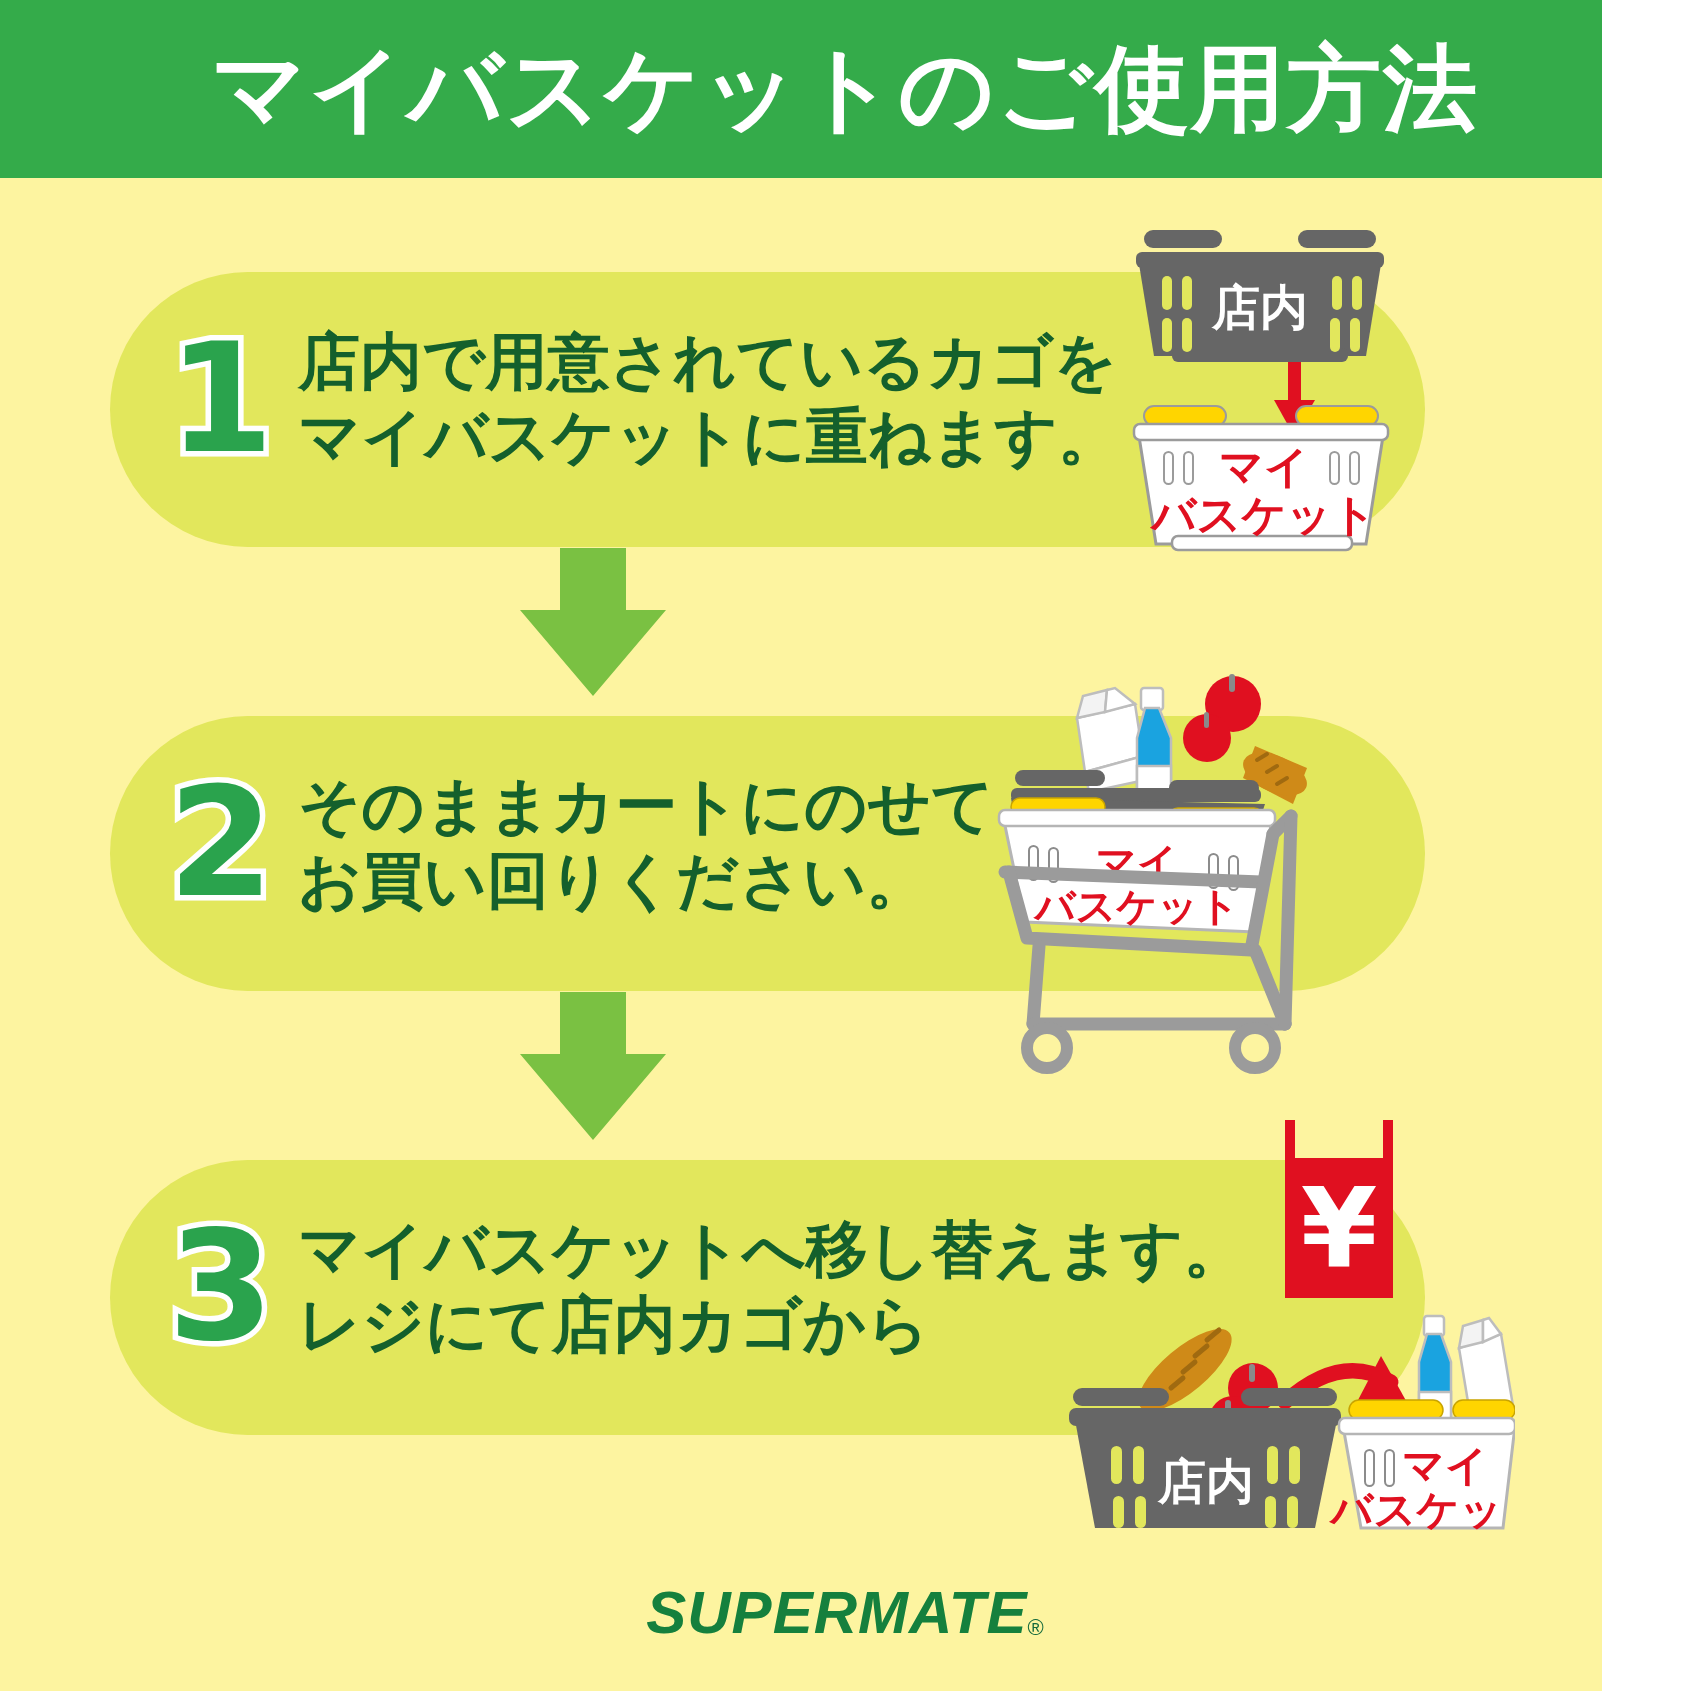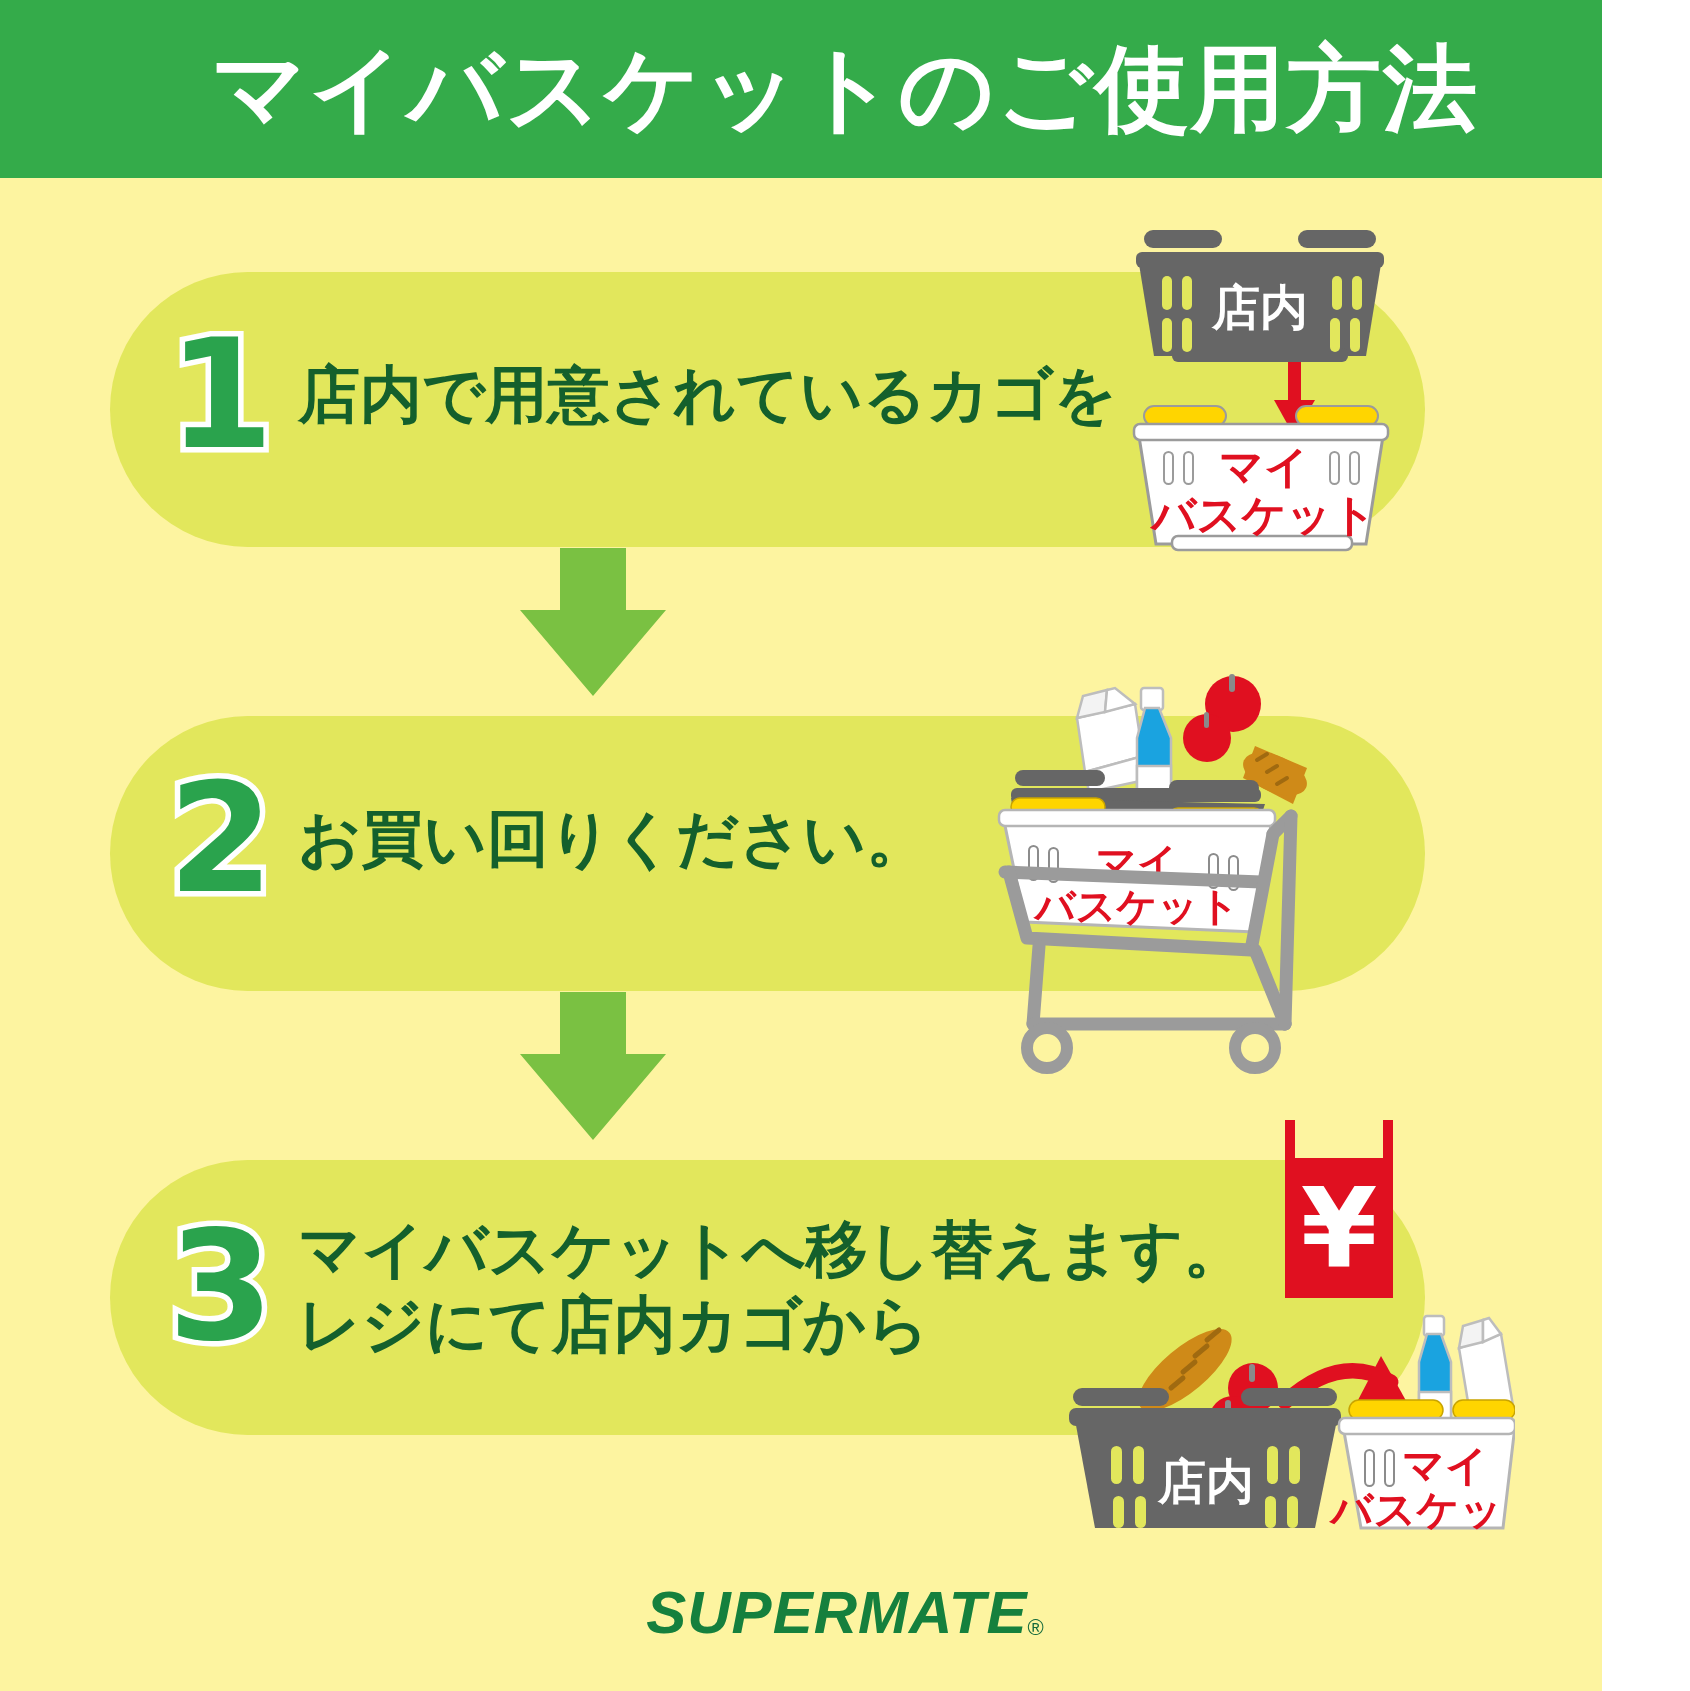--- a/index.html
+++ b/index.html
@@ -139,26 +139,28 @@
   </div>
 
   <div id="capsule-1" class="step-capsule"></div>
   <div id="capsule-2" class="step-capsule"></div>
   <div id="capsule-3" class="step-capsule"></div>
 
   <div id="row-1" class="step-row">
     <div class="step-number">1</div>
     <div class="step-lines">
       <div class="step-line">店内で用意されているカゴを</div>
+      <div class="step-line">マイバスケットに重ねます。</div>
     </div>
   </div>
 
   <div id="row-2" class="step-row">
     <div class="step-number">2</div>
     <div class="step-lines">
+      <div class="step-line">そのままカートにのせて</div>
       <div class="step-line">お買い回りください。</div>
     </div>
   </div>
 
   <div id="row-3" class="step-row">
     <div class="step-number">3</div>
     <div class="step-lines">
       <div class="step-line">マイバスケットへ移し替えます。</div>
       <div class="step-line">レジにて店内カゴから</div>
     </div>

